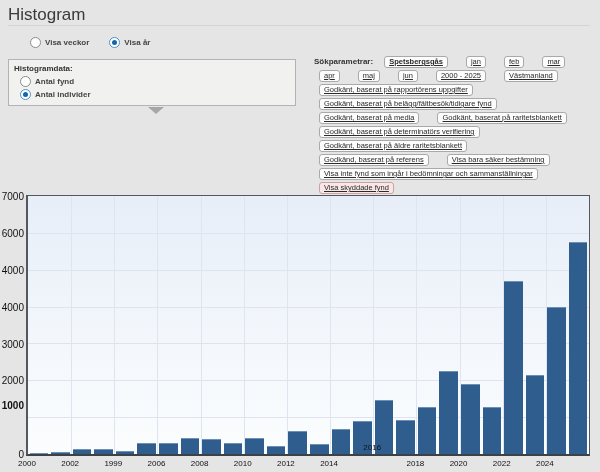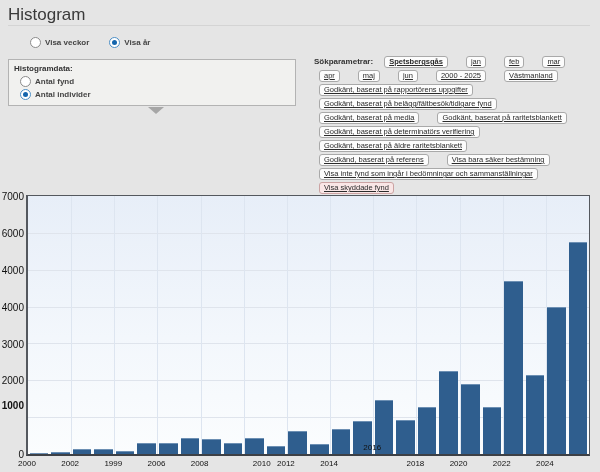--- a/index.html
+++ b/index.html
@@ -142,21 +142,21 @@
       <div class="y-label" style="top: 153px;">3000</div>
       <div class="y-label" style="top: 115.571px;">4000</div>
       <div class="y-label" style="top: 78.7143px;">4000</div>
       <div class="y-label" style="top: 41.8571px;">6000</div>
       <div class="y-label" style="top: 5px;">7000</div>
       <div class="x-label" style="left: 27px; top: 273px;">2000</div>
       <div class="x-label" style="left: 70.1538px; top: 273px;">2002</div>
       <div class="x-label" style="left: 113.308px; top: 273px;">1999</div>
       <div class="x-label" style="left: 156.462px; top: 273px;">2006</div>
       <div class="x-label" style="left: 199.615px; top: 273px;">2008</div>
-      <div class="x-label" style="left: 242.769px; top: 273px; margin-left: 19px;">2010</div>
+      <div class="x-label" style="left: 242.769px; top: 273px;">2010</div>
       <div class="x-label" style="left: 285.923px; top: 273px;">2012</div>
       <div class="x-label" style="left: 329.077px; top: 273px;">2014</div>
       <div class="x-label" style="left: 372.231px; top: 257px;">2016</div>
       <div class="x-label" style="left: 415.385px; top: 273px;">2018</div>
       <div class="x-label" style="left: 458.538px; top: 273px;">2020</div>
       <div class="x-label" style="left: 501.692px; top: 273px;">2022</div>
       <div class="x-label" style="left: 544.846px; top: 273px;">2024</div>
     </div>
 
 </div>

